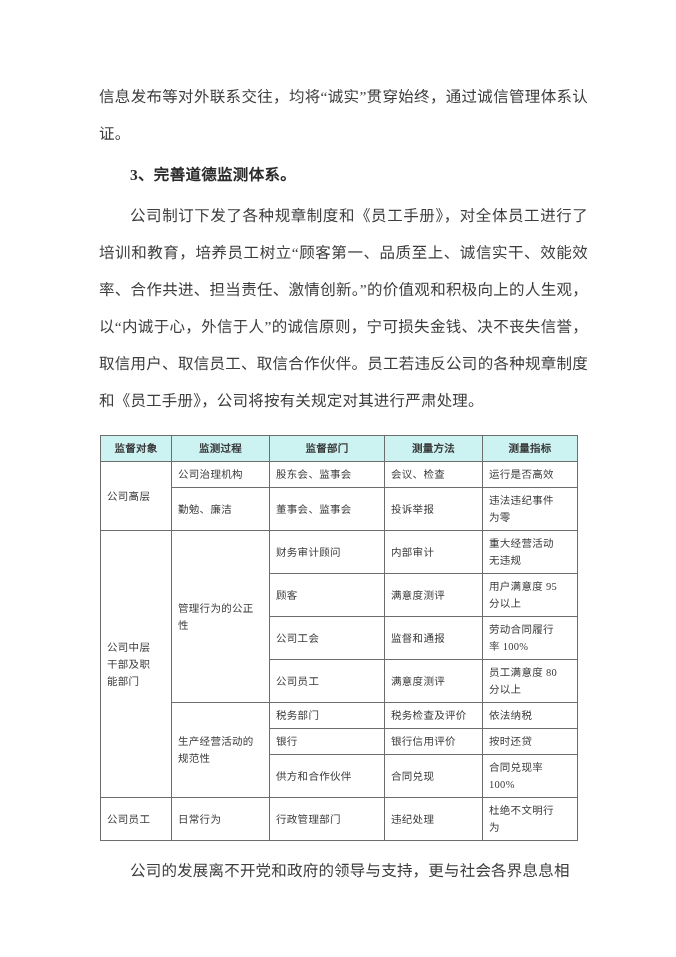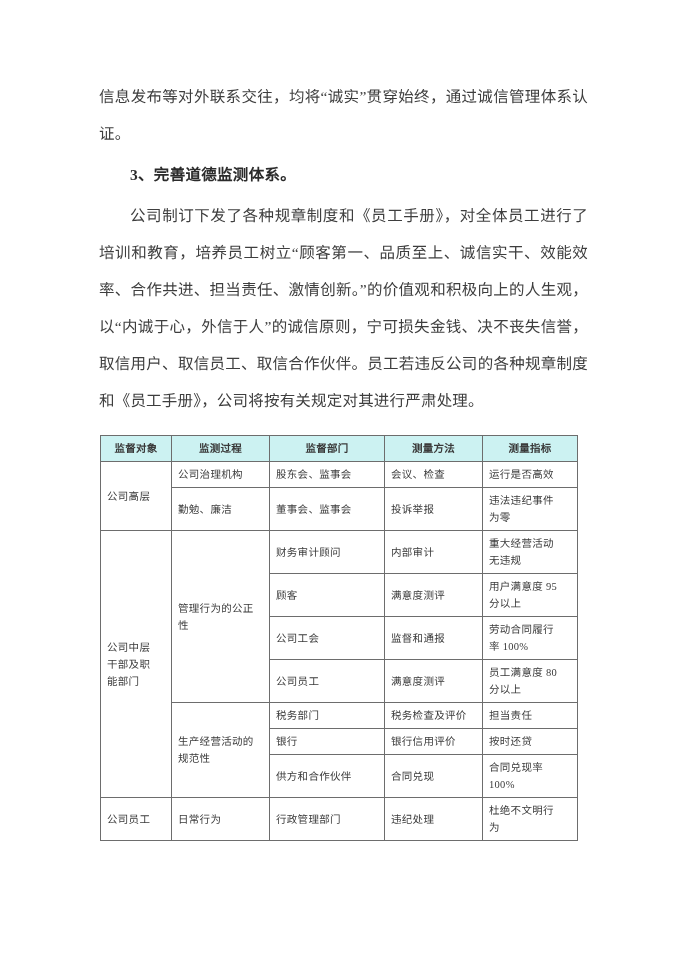--- a/index.html
+++ b/index.html
@@ -169,21 +169,21 @@
         </tr>
         <tr class="tbl-row-h">
           <td>公司员工</td>
           <td>满意度测评</td>
           <td>员工满意度 80 分以上</td>
         </tr>
         <tr class="tbl-row-h">
           <td class="rowspan-cell wrap-cell" rowspan="3">生产经营活动的规范性</td>
           <td>税务部门</td>
           <td>税务检查及评价</td>
-          <td>担当责任</td>
+          <td>依法纳税</td>
         </tr>
         <tr class="tbl-row-h">
           <td>银行</td>
           <td>银行信用评价</td>
           <td>按时还贷</td>
         </tr>
         <tr class="tbl-row-h">
           <td>供方和合作伙伴</td>
           <td>合同兑现</td>
           <td>合同兑现率 100%</td>
@@ -196,14 +196,15 @@
           <td>杜绝不文明行为</td>
         </tr>
       </tbody>
   </table>
 
   <div class="spacer-sm"></div>
 
 
   <div class="spacer-xs"></div>
 
+  <p class="para indent">公司的发展离不开党和政府的领导与支持，更与社会各界息息相</p>
 
 </div>
 
 </body></html>

